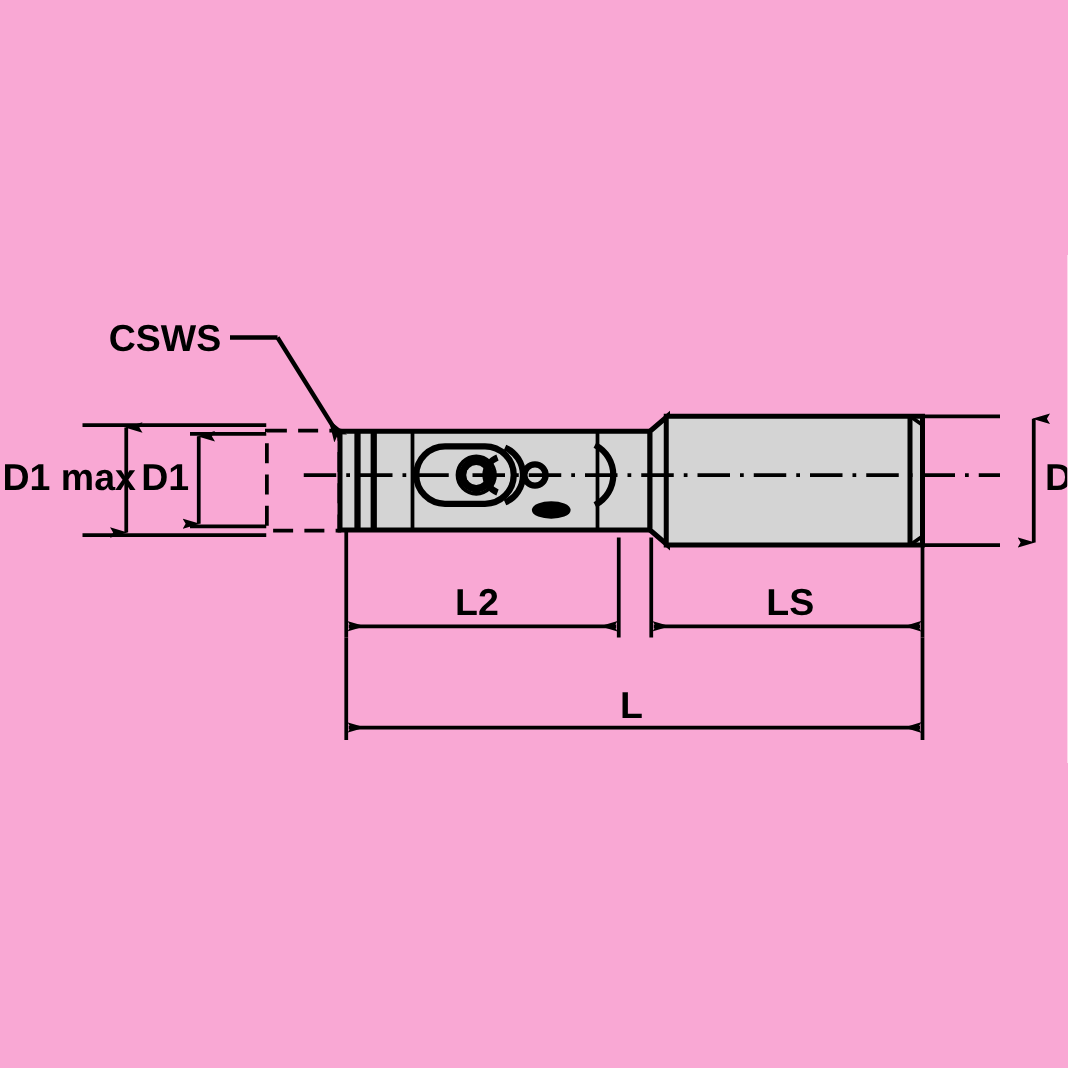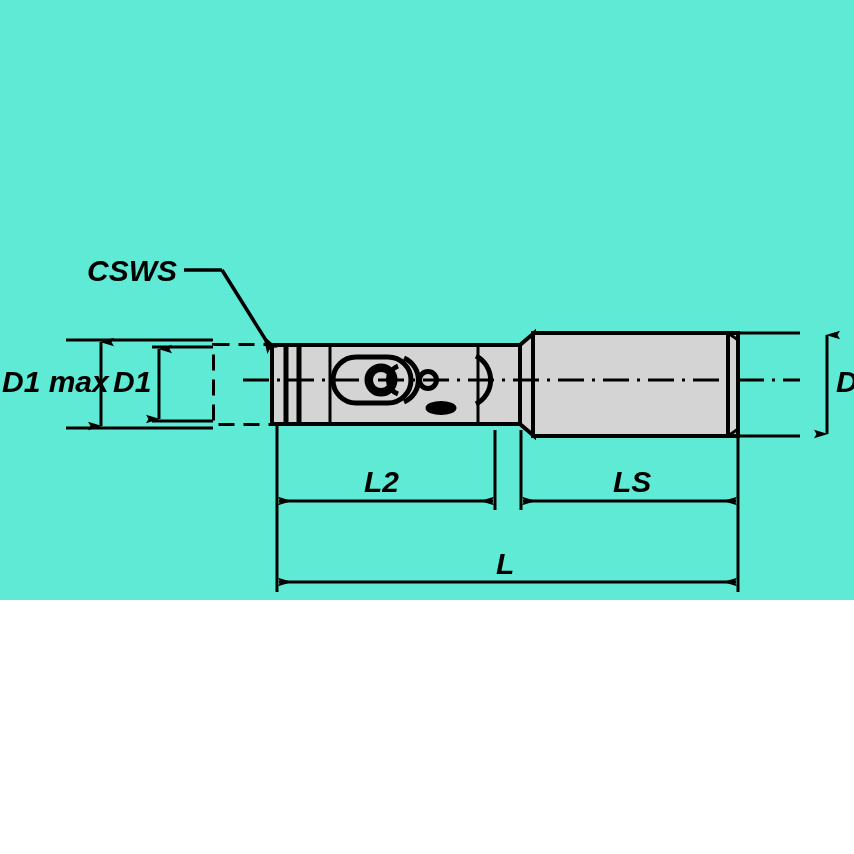--- a/index.html
+++ b/index.html
@@ -9,23 +9,22 @@
   }
   body {
     width: 854px;
     height: 854px;
     font-family: "Liberation Sans", sans-serif;
     overflow: hidden;
   }
   #drawing-root {
     position: relative;
     width: 854px;
-    height: 600px;
-    background: #5eead4;
-    font-style: italic;
+    height: 854px;
+    background: #f9a8d4;
   }
   svg.drawing {
     display: block;
     width: 854px;
     height: 854px;
   }
   .dim-label {
     font-family: "Liberation Sans", sans-serif;
     font-weight: bold;
     fill: #000000;

